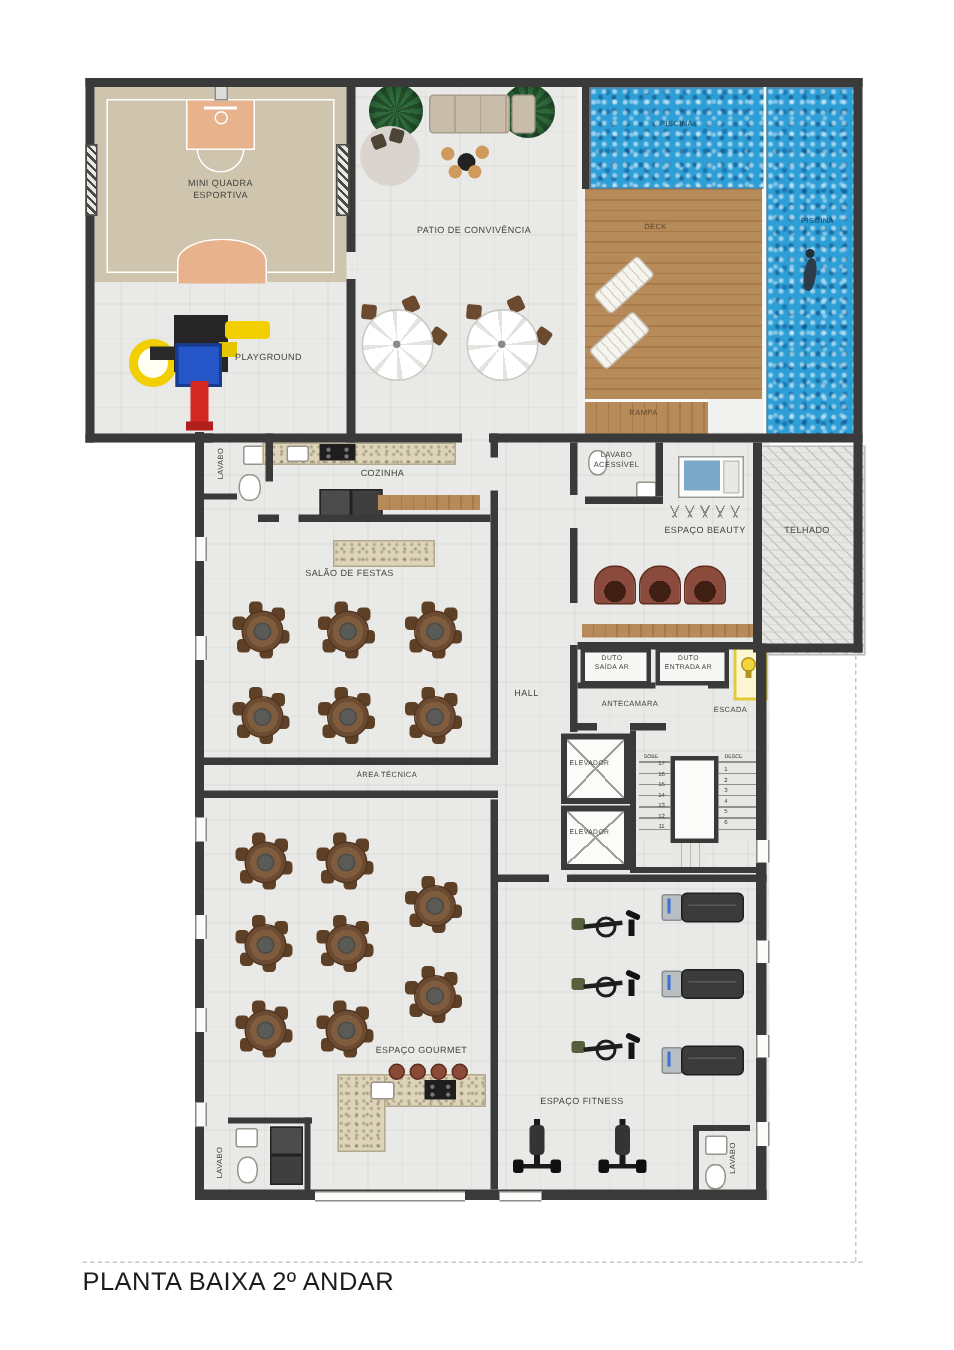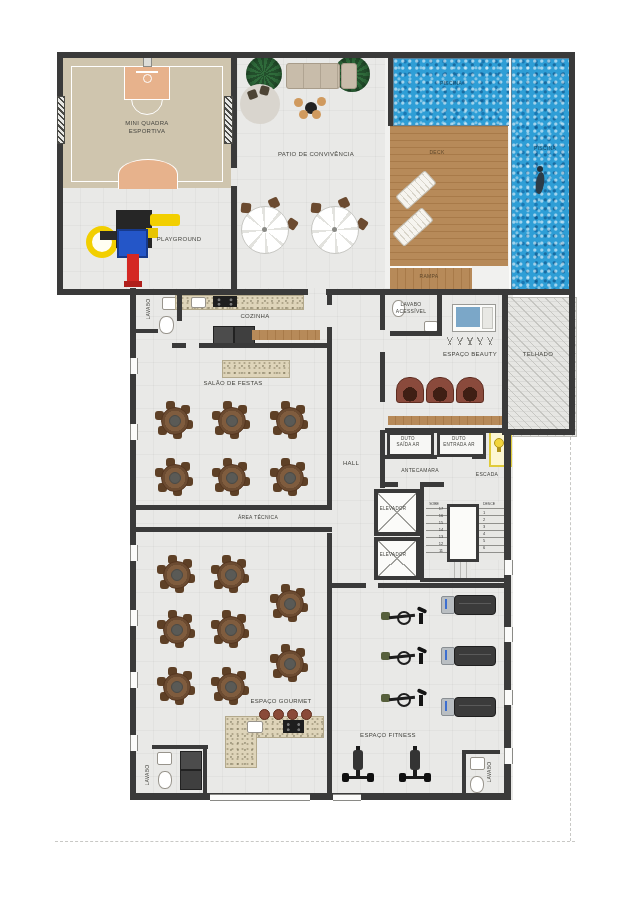--- a/index.html
+++ b/index.html
@@ -226,20 +226,21 @@
   <div class="lbl t5" style="left:258px;top:517px">ÁREA TÉCNICA</div>
   <div class="lbl" style="left:281px;top:702px">ESPAÇO GOURMET</div>
   <div class="lbl" style="left:388px;top:736px">ESPAÇO FITNESS</div>
   <div class="lbl v t5" style="left:147px;top:775px">LAVABO</div>
   <div class="lbl v t5" style="left:489px;top:772px">LAVABO</div>
   <div class="num" style="left:434px;top:505px;font-size:3.5px">SOBE</div>
   <div class="num" style="left:489px;top:505px;font-size:3.5px">DESCE</div>
 
   <div class="dashv"></div>
   <div class="dashh"></div>
+  <div class="title">PLANTA BAIXA 2º ANDAR</div>
 <div style="position: absolute; left: 155px; top: 401px; width: 38px; height: 38px; z-index: 10;">
       <div style="position: absolute; width: 9px; height: 9px; border-radius: 3px; background: rgb(94, 64, 38); left: 28.7658px; top: 19.1353px;"></div>
       <div style="position: absolute; width: 9px; height: 9px; border-radius: 3px; background: rgb(94, 64, 38); left: 17.6187px; top: 29.1722px;"></div>
       <div style="position: absolute; width: 9px; height: 9px; border-radius: 3px; background: rgb(94, 64, 38); left: 3.35283px; top: 24.537px;"></div>
       <div style="position: absolute; width: 9px; height: 9px; border-radius: 3px; background: rgb(94, 64, 38); left: 0.234152px; top: 9.86475px;"></div>
       <div style="position: absolute; width: 9px; height: 9px; border-radius: 3px; background: rgb(94, 64, 38); left: 11.3813px; top: -0.172214px;"></div>
       <div style="position: absolute; width: 9px; height: 9px; border-radius: 3px; background: rgb(94, 64, 38); left: 25.6472px; top: 4.46304px;"></div>
       <div style="position: absolute; left: 6px; top: 6px; width: 26px; height: 26px; border-radius: 50%; background: radial-gradient(circle, rgb(127, 92, 62) 0px, rgb(127, 92, 62) 55%, rgb(107, 75, 49) 56%); border: 1px solid rgb(85, 53, 31);"></div>
       <div style="position: absolute; left: 14px; top: 14px; width: 10px; height: 10px; border-radius: 50%; background: rgb(90, 90, 86); border: 1px solid rgb(74, 74, 70);"></div>
     </div>

